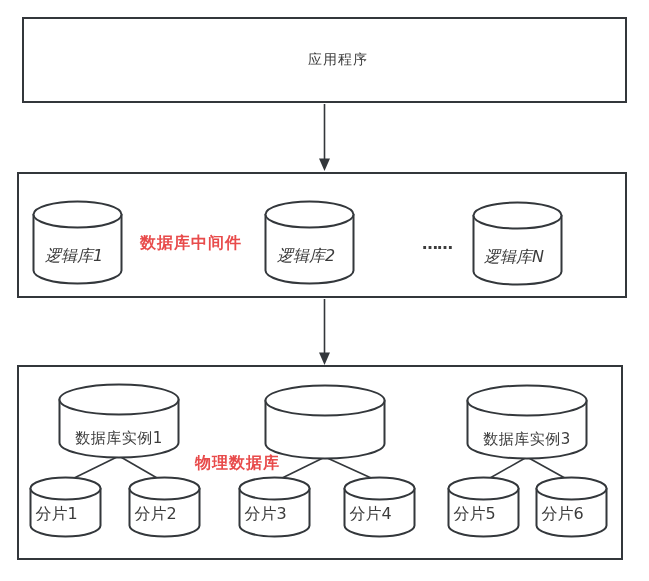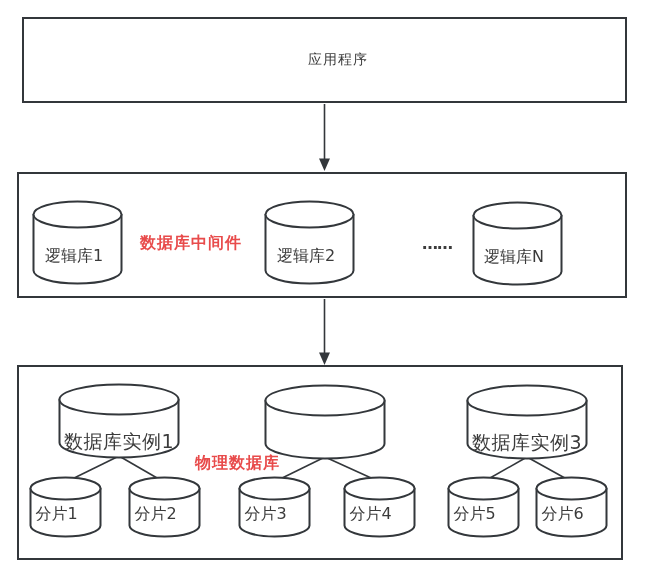--- a/index.html
+++ b/index.html
@@ -56,24 +56,24 @@
     stroke-width: 2;
     stroke-linejoin: round;
   }
   .cyl-label {
     position: absolute;
     left: 0; right: 0;
     text-align: center;
     color: var(--text);
     white-space: nowrap;
   }
-  .cyl-lg   { width: 84px;  height: 85px; }
+  .cyl-lg   { width: 84px;  height: 85px; font-style: italic; }
   .cyl-lg .cyl-label   { top: 46px; font-size: 16px; }
   .cyl-inst { width: 122px; height: 76px; }
-  .cyl-inst .cyl-label { top: 46px; font-size: 19px; letter-spacing: 0.5px; }
+  .cyl-inst .cyl-label { top: 46px; font-size: 15px; letter-spacing: 0.5px; }
   .cyl-sm   { width: 55px;  height: 62px; }
   .cyl-sm .cyl-label   { top: 28px; font-size: 16px; }
 
   .red-label {
     position: absolute;
     z-index: 3;
     color: var(--accent-red);
     font-weight: bold;
     font-size: 16px;
     white-space: nowrap;

